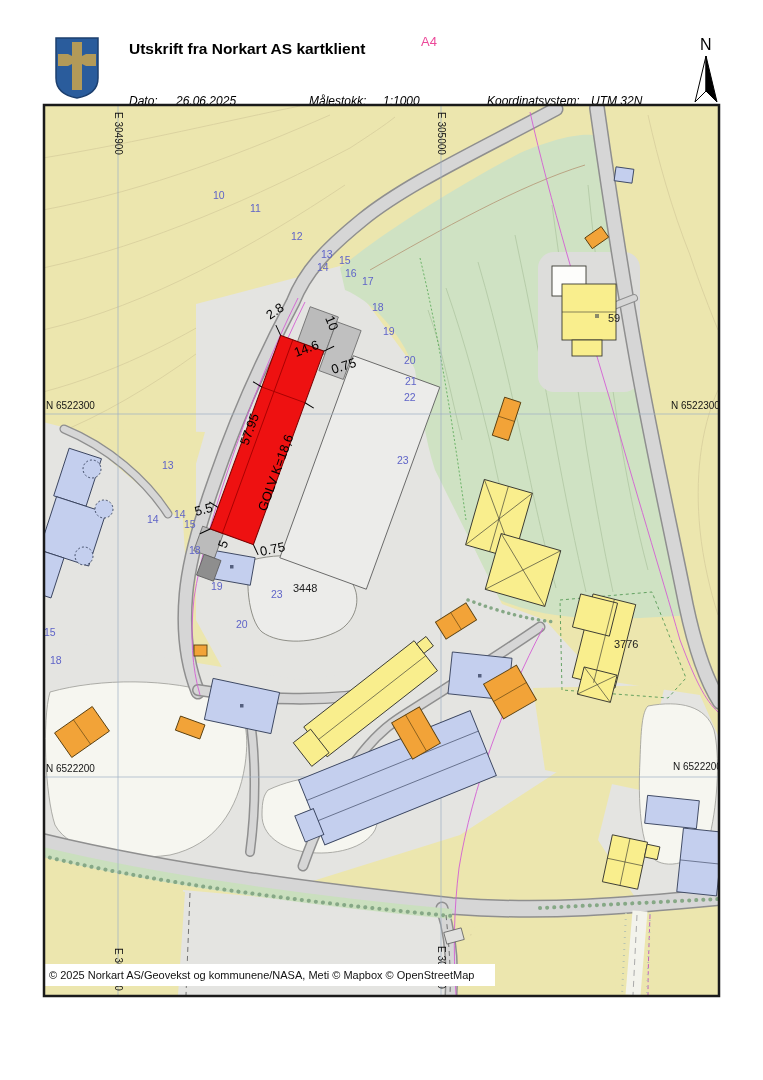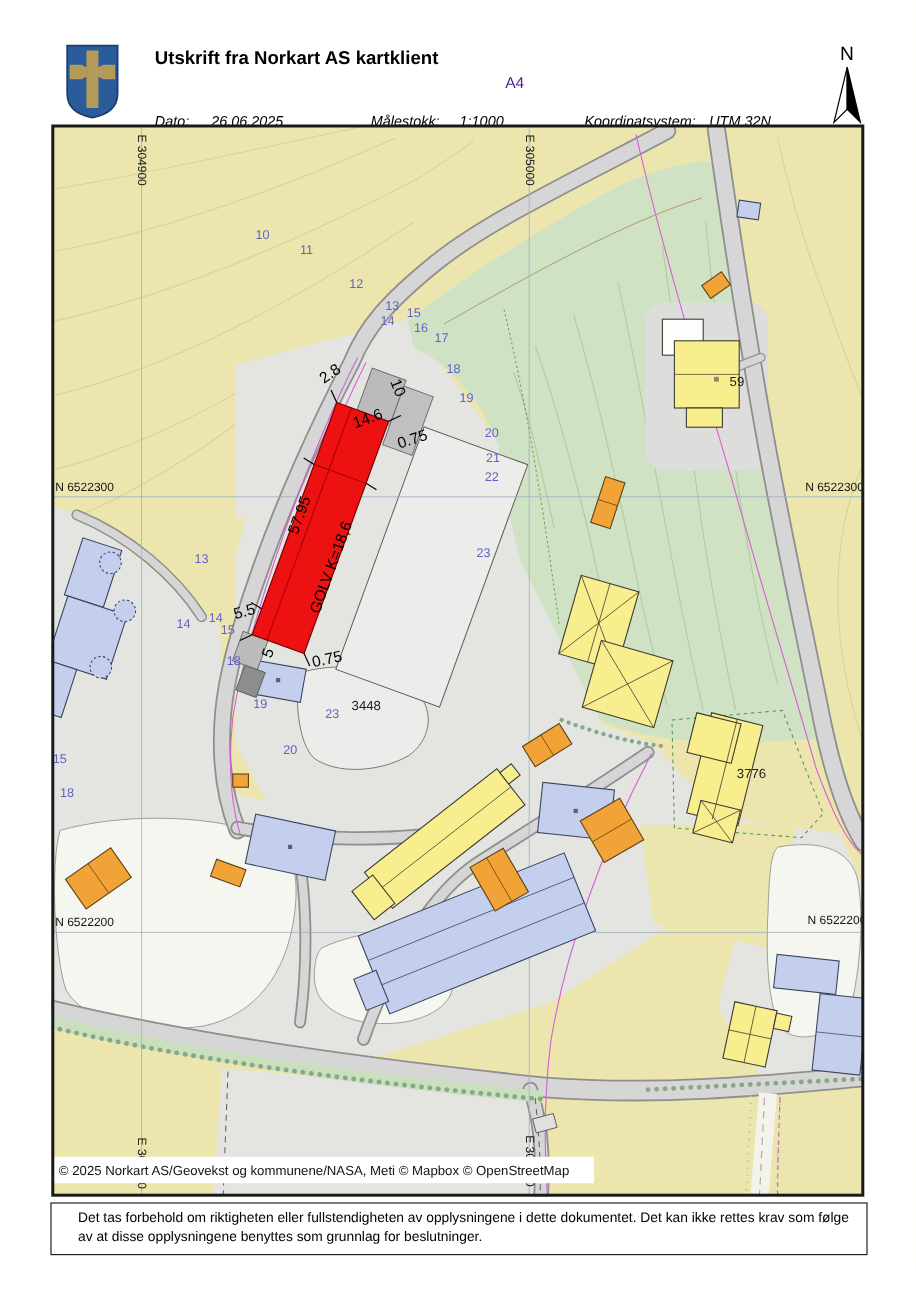--- a/index.html
+++ b/index.html
@@ -1,21 +1,21 @@
 <!DOCTYPE html>
 <html><head>
 <meta charset="utf-8">
 <style>
   html,body{margin:0;padding:0;width:763px;height:1080px;background:#fff;
     font-family:"Liberation Sans","DejaVu Sans",sans-serif;color:#000;}
   #page{position:relative;width:763px;height:1080px;background:#fff;overflow:hidden;}
   
   #crest{position:absolute;left:54px;top:36px;}
   #title{position:absolute;left:129px;top:40px;font-size:15.5px;font-weight:bold;}
-  #paper{position:absolute;left:421px;top:61px;font-size:13px;color:#4c1d95;}
+  #paper{position:absolute;left:421px;top:34px;font-size:13px;color:#ec4899;}
   .meta{position:absolute;top:94px;font-size:12px;font-style:italic;}
   #m-dato-l{left:129px}#m-dato-v{left:176px}
   #m-scale-l{left:309px}#m-scale-v{left:383px}
   #m-coord-l{left:487px}#m-coord-v{left:591px}
   #north{position:absolute;left:686px;top:30px;}
   #north text{font-size:16px;font-family:"Liberation Sans",sans-serif;}
   
   #map{position:absolute;left:42px;top:103px;}
   .lbl-grid{font-size:10px;fill:#141414;}
   .lbl-contour{font-size:10.5px;fill:#5f64c8;}
@@ -359,17 +359,14 @@
           <text x="115" y="948" transform="rotate(90 115 948)" class="lbl-grid">E 304900</text>
           <text x="438" y="946" transform="rotate(90 438 946)" class="lbl-grid">E 305000</text>
         </g>
 
   <rect x="43" y="964" width="452" height="22" fill="#fff"></rect>
   <text x="49" y="979" class="copyright">© 2025 Norkart AS/Geovekst og kommunene/NASA, Meti © Mapbox © OpenStreetMap</text>
  </g>
  <rect x="44" y="105" width="675" height="891" fill="none" stroke="#1a1a1a" stroke-width="2.5"></rect>
 </svg>
 
-<div id="disclaimer">
-  <span>Det tas forbehold om riktigheten eller fullstendigheten av opplysningene i dette dokumentet. Det kan ikke rettes krav som følge av at disse opplysningene benyttes som grunnlag for beslutninger.</span>
+
 </div>
 
-</div>
-
 </body></html>

